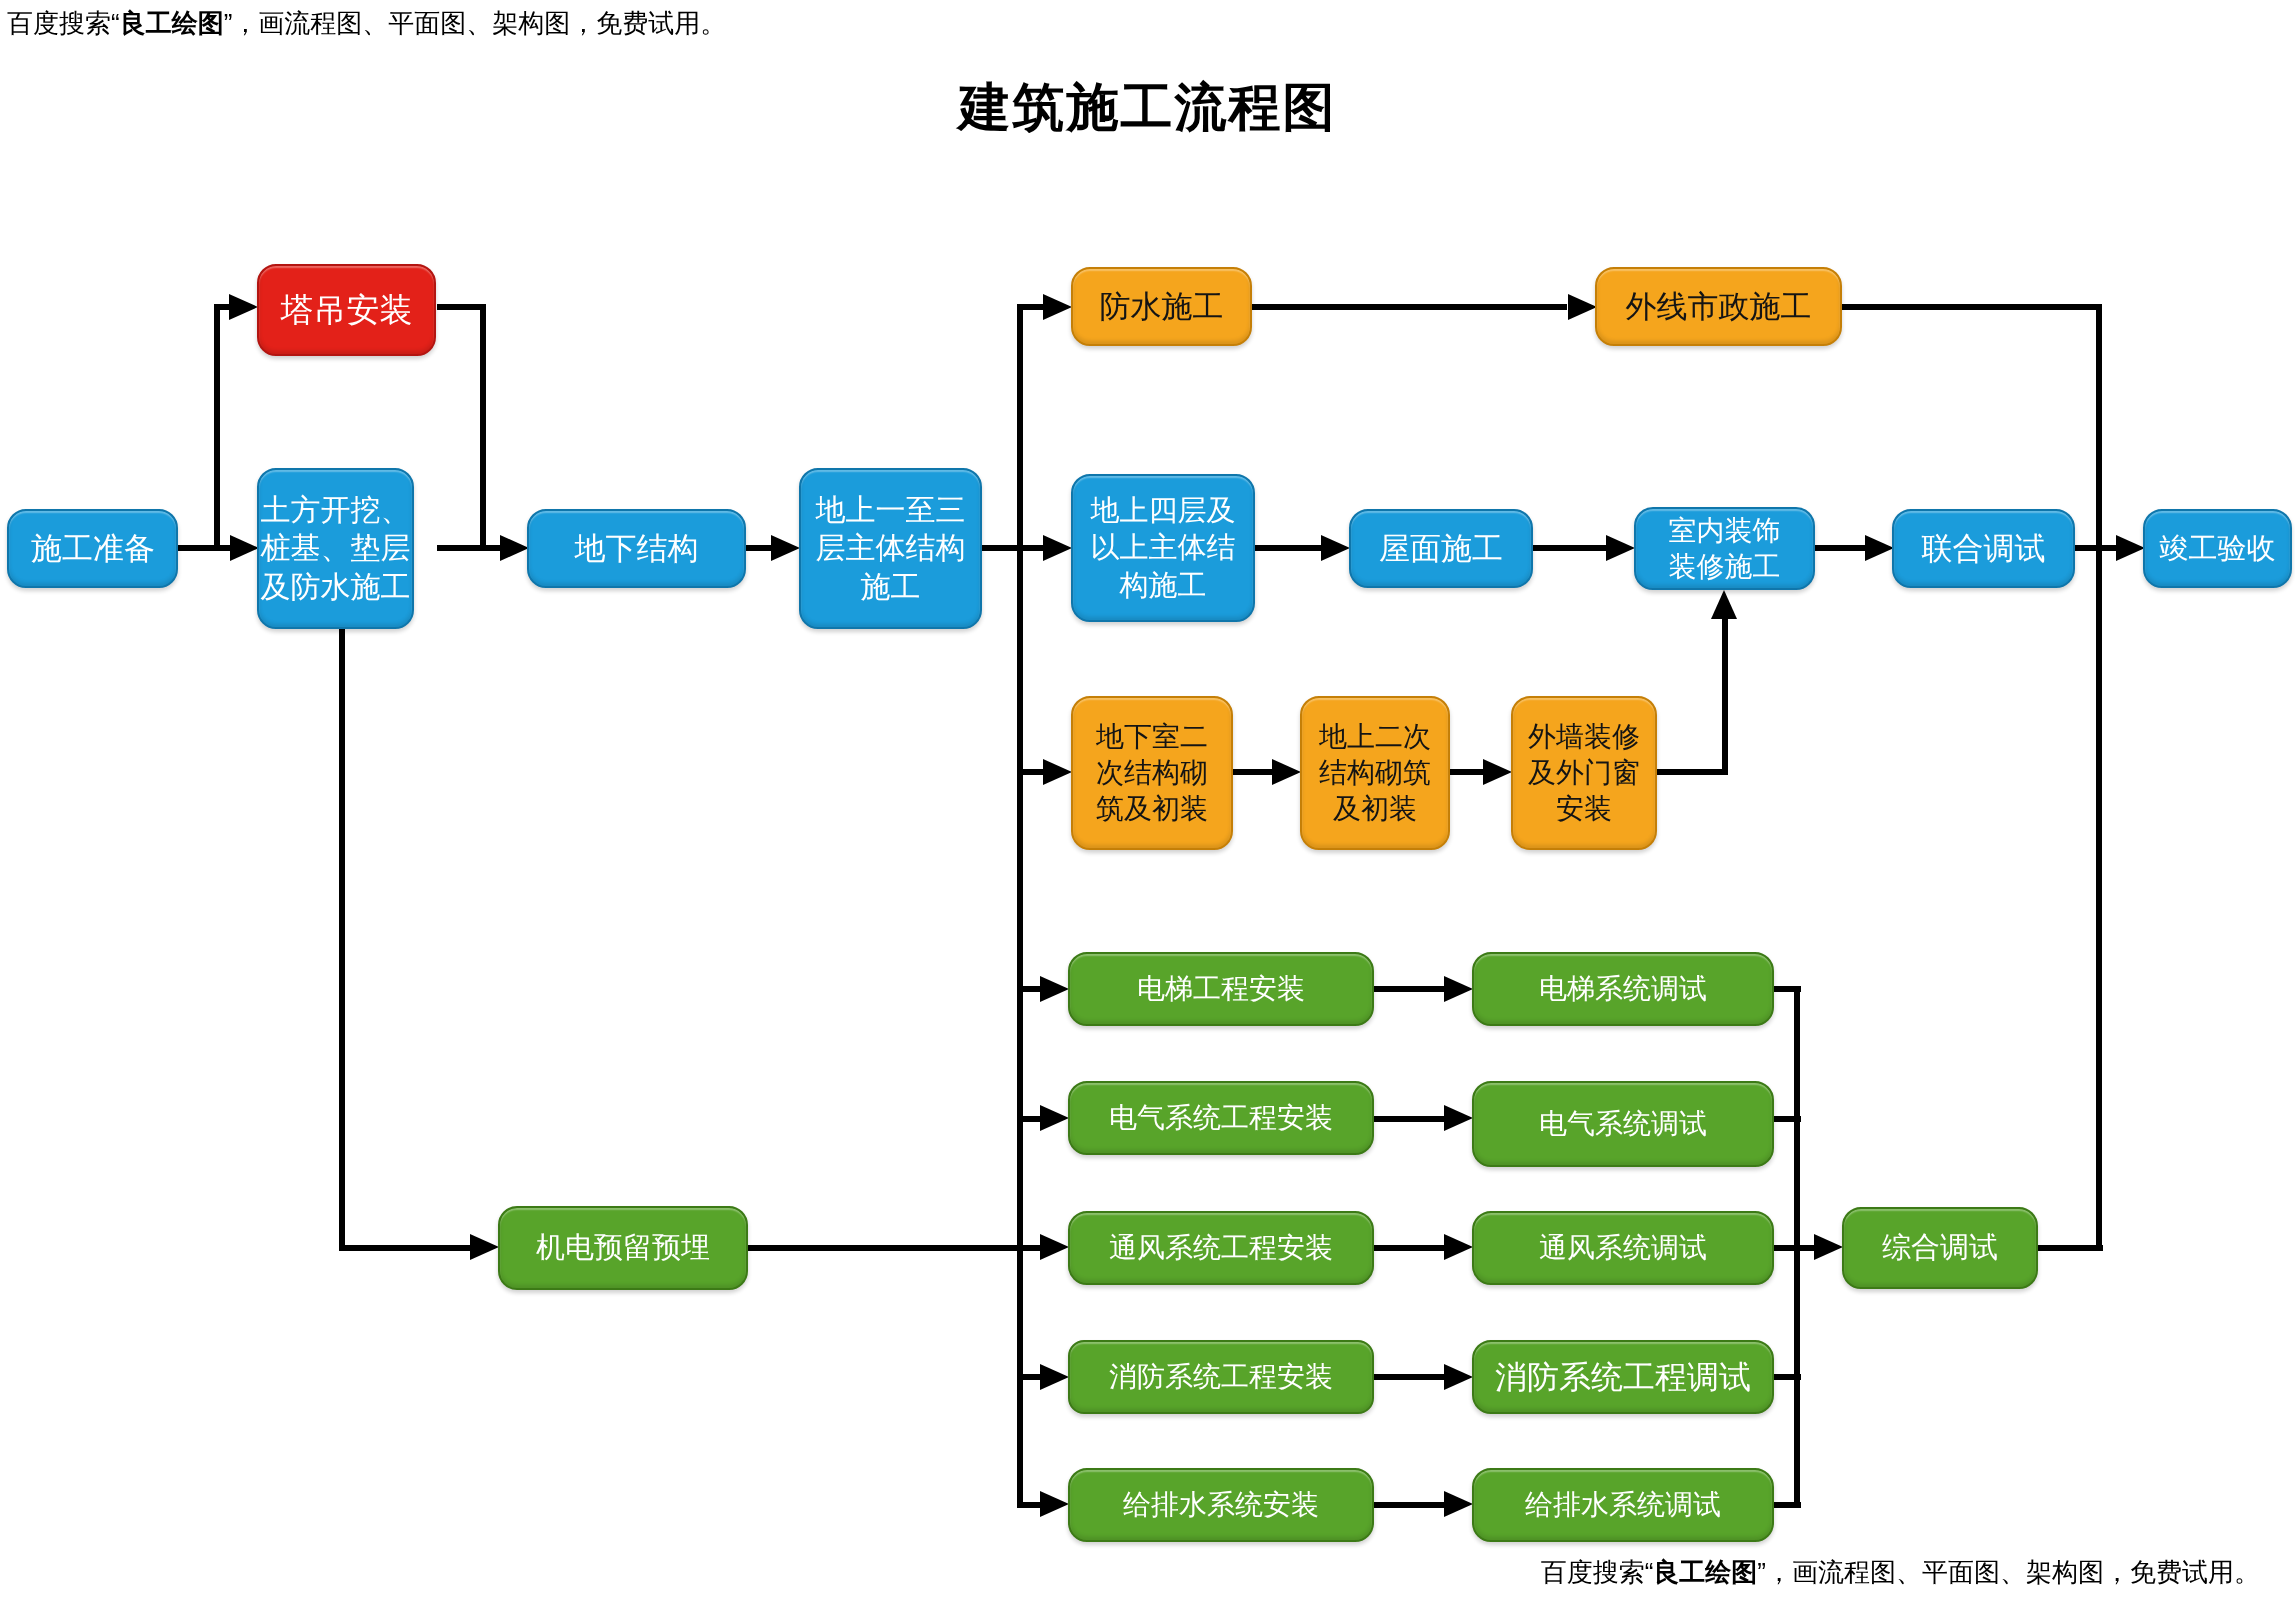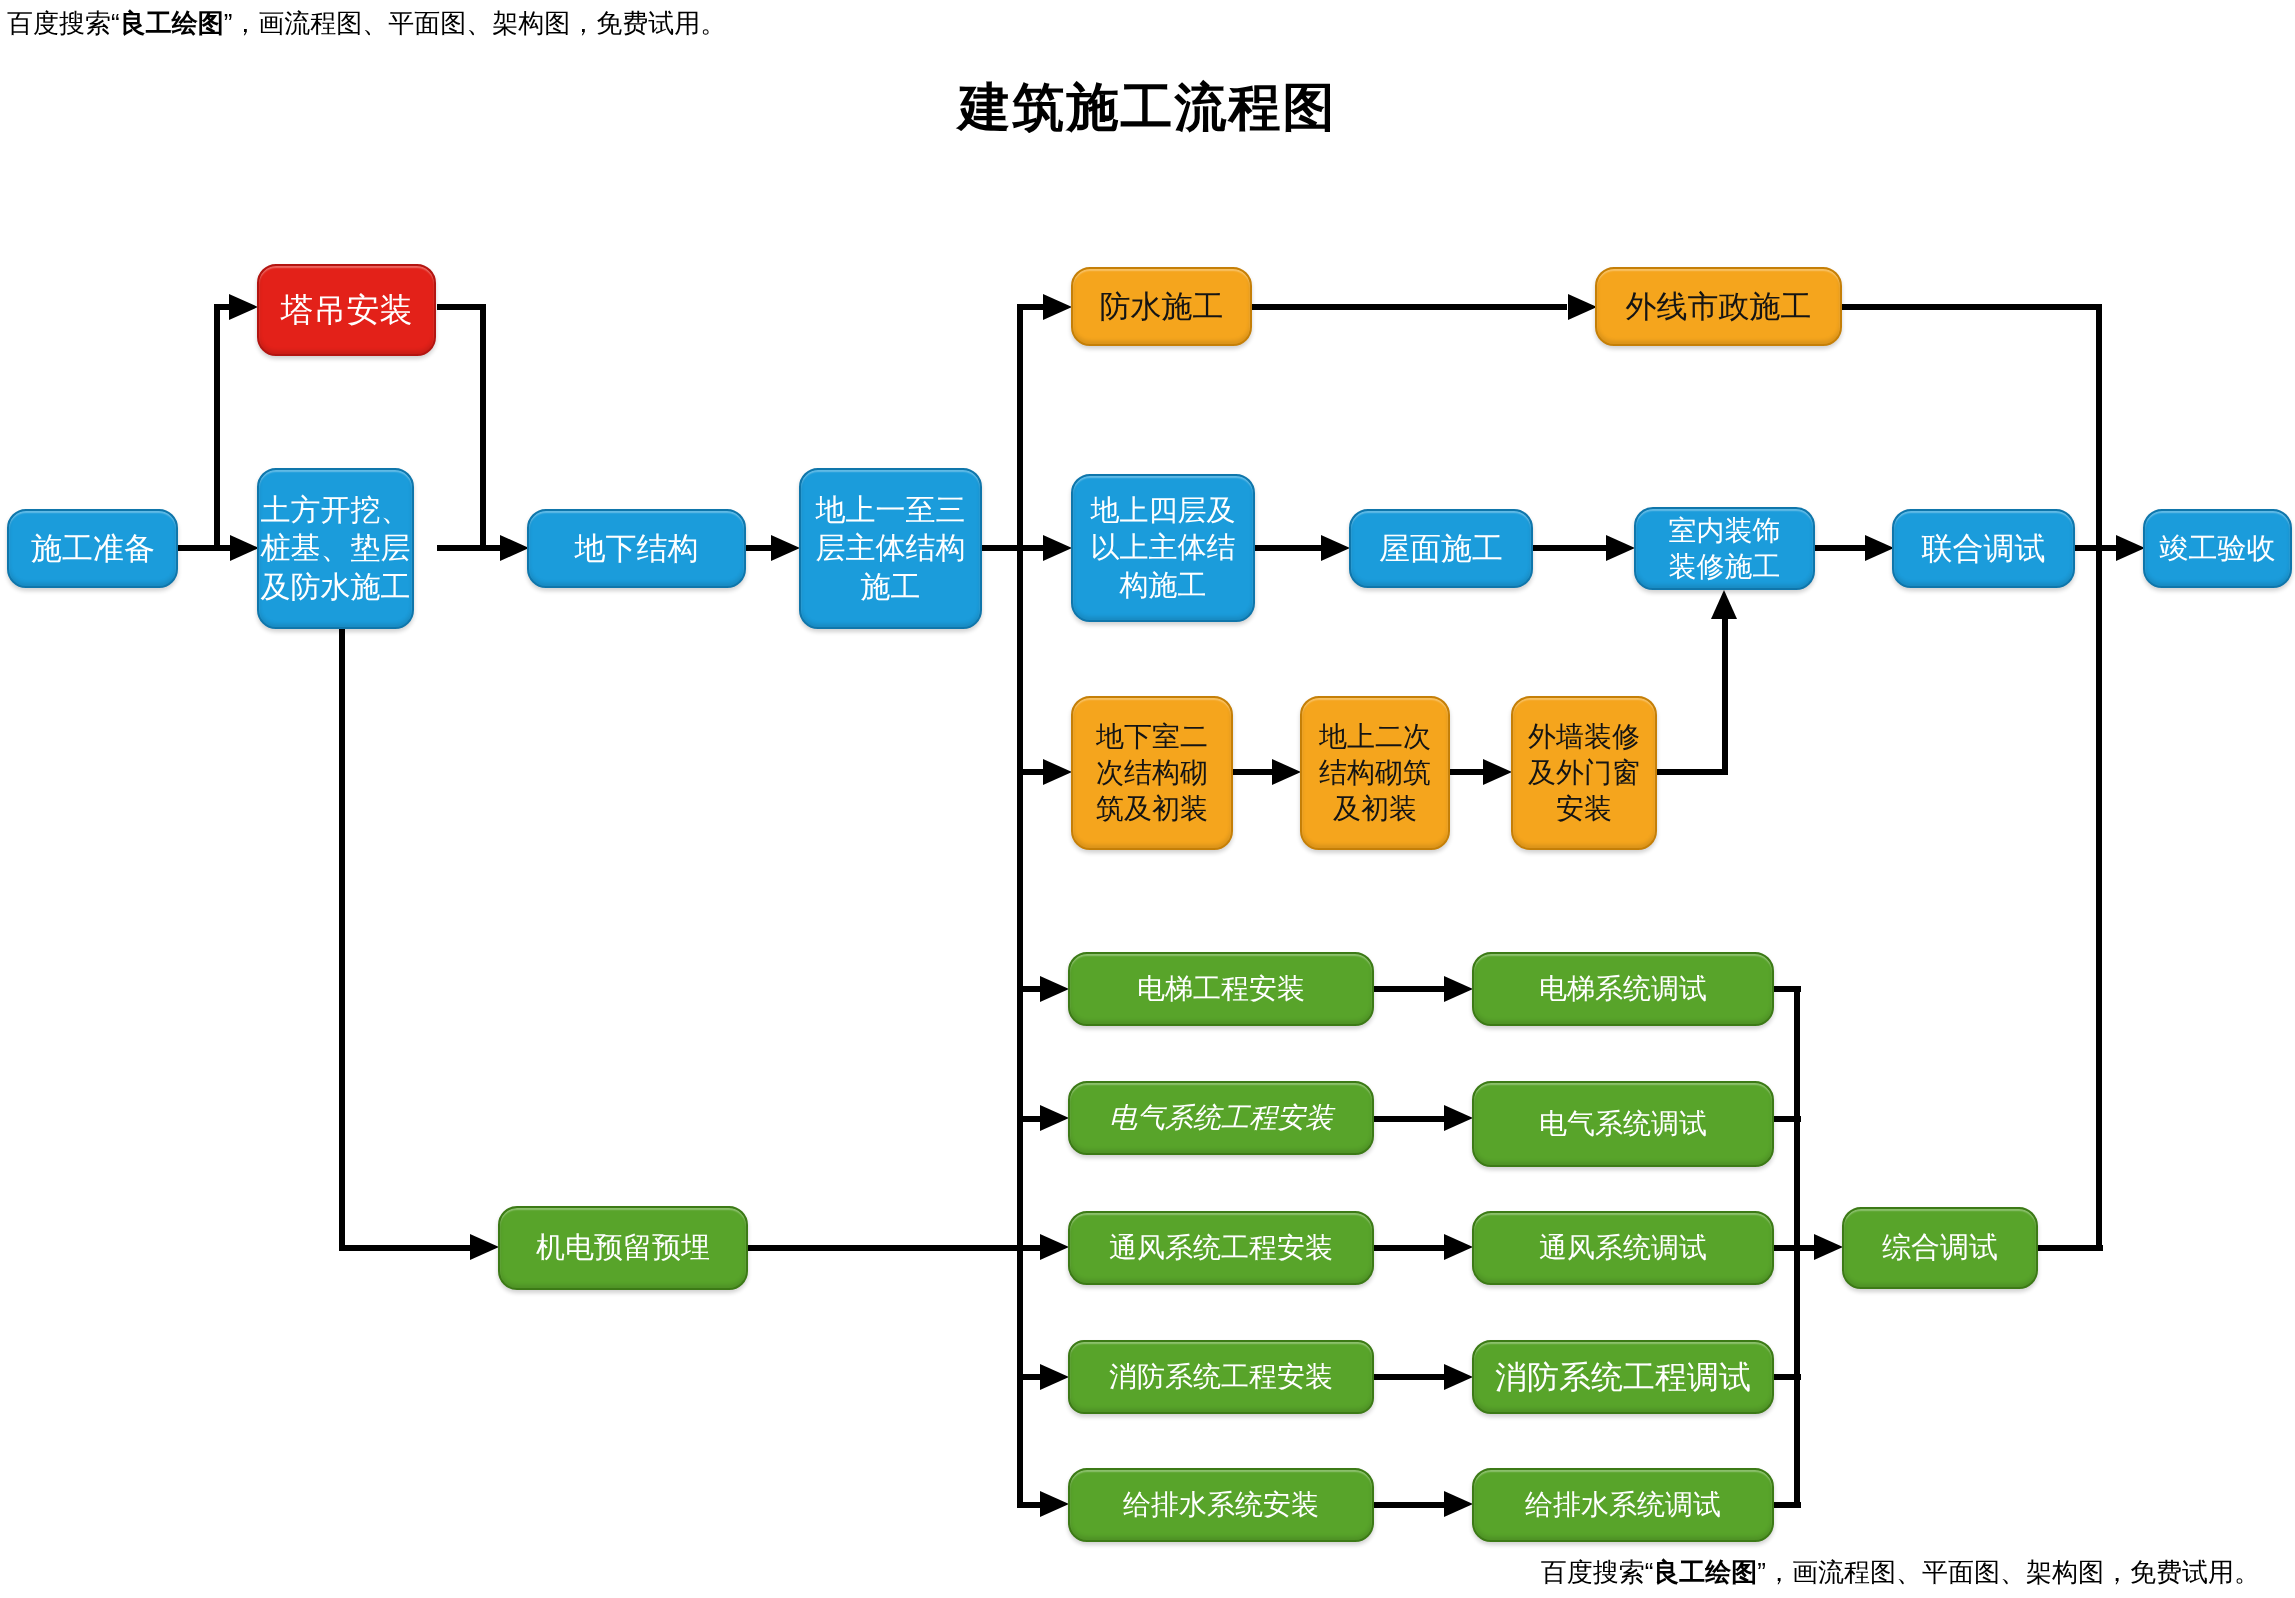--- a/index.html
+++ b/index.html
@@ -43,21 +43,21 @@
   #n-roof      {left:1349px;top:509px;width:184px;height:79px;font-size:31px;}
   #n-interior  {left:1634px;top:507px;width:181px;height:83px;font-size:28px;}
   #n-joint     {left:1892px;top:509px;width:183px;height:79px;font-size:31px;}
   #n-completion{left:2143px;top:509px;width:149px;height:79px;font-size:29px;}
   #n-base2nd   {left:1071px;top:696px;width:162px;height:154px;font-size:28px;}
   #n-above2nd  {left:1300px;top:696px;width:150px;height:154px;font-size:28px;}
   #n-facade    {left:1511px;top:696px;width:146px;height:154px;font-size:28px;}
   #n-mep       {left:498px;top:1206px;width:250px;height:84px;font-size:29px;}
   #n-elev-i    {left:1068px;top:952px;width:306px;height:74px;font-size:28px;}
   #n-elev-d    {left:1472px;top:952px;width:302px;height:74px;font-size:28px;}
-  #n-elec-i    {left:1068px;top:1081px;width:306px;height:74px;font-size:28px;font-style:italic;}
+  #n-elec-i    {left:1068px;top:1081px;width:306px;height:74px;font-size:28px;}
   #n-elec-d    {left:1472px;top:1081px;width:302px;height:86px;font-size:28px;}
   #n-vent-i    {left:1068px;top:1211px;width:306px;height:74px;font-size:28px;}
   #n-vent-d    {left:1472px;top:1211px;width:302px;height:74px;font-size:28px;}
   #n-fire-i    {left:1068px;top:1340px;width:306px;height:74px;font-size:28px;border-radius:16px;}
   #n-fire-d    {left:1472px;top:1340px;width:302px;height:74px;font-size:32px;}
   #n-plumb-i   {left:1068px;top:1468px;width:306px;height:74px;font-size:28px;}
   #n-plumb-d   {left:1472px;top:1468px;width:302px;height:74px;font-size:28px;}
   #n-integrated{left:1842px;top:1207px;width:196px;height:82px;font-size:29px;}
 </style>
 </head>

